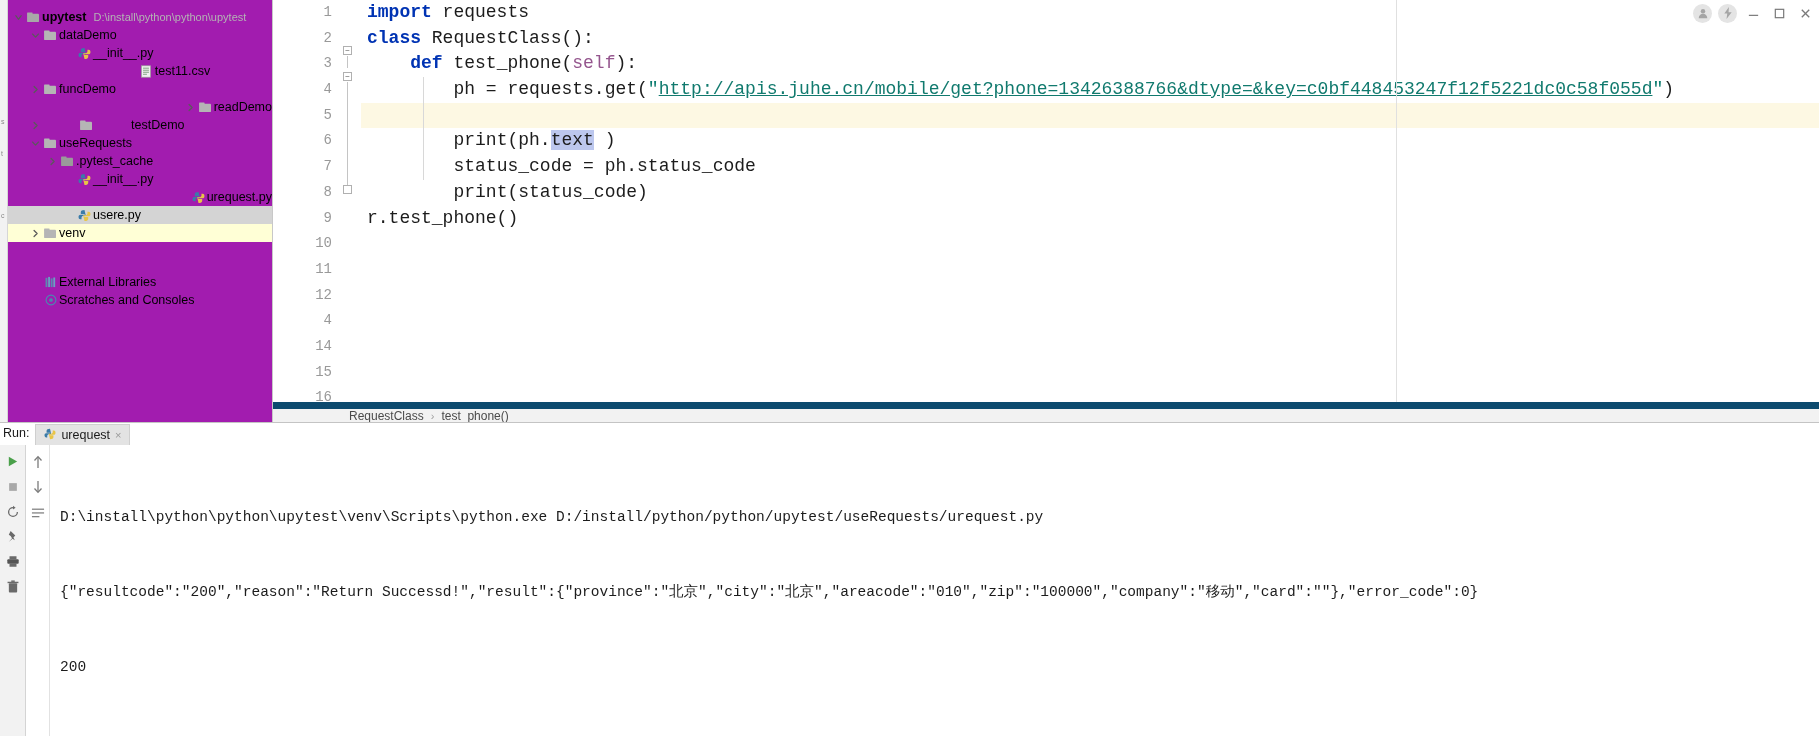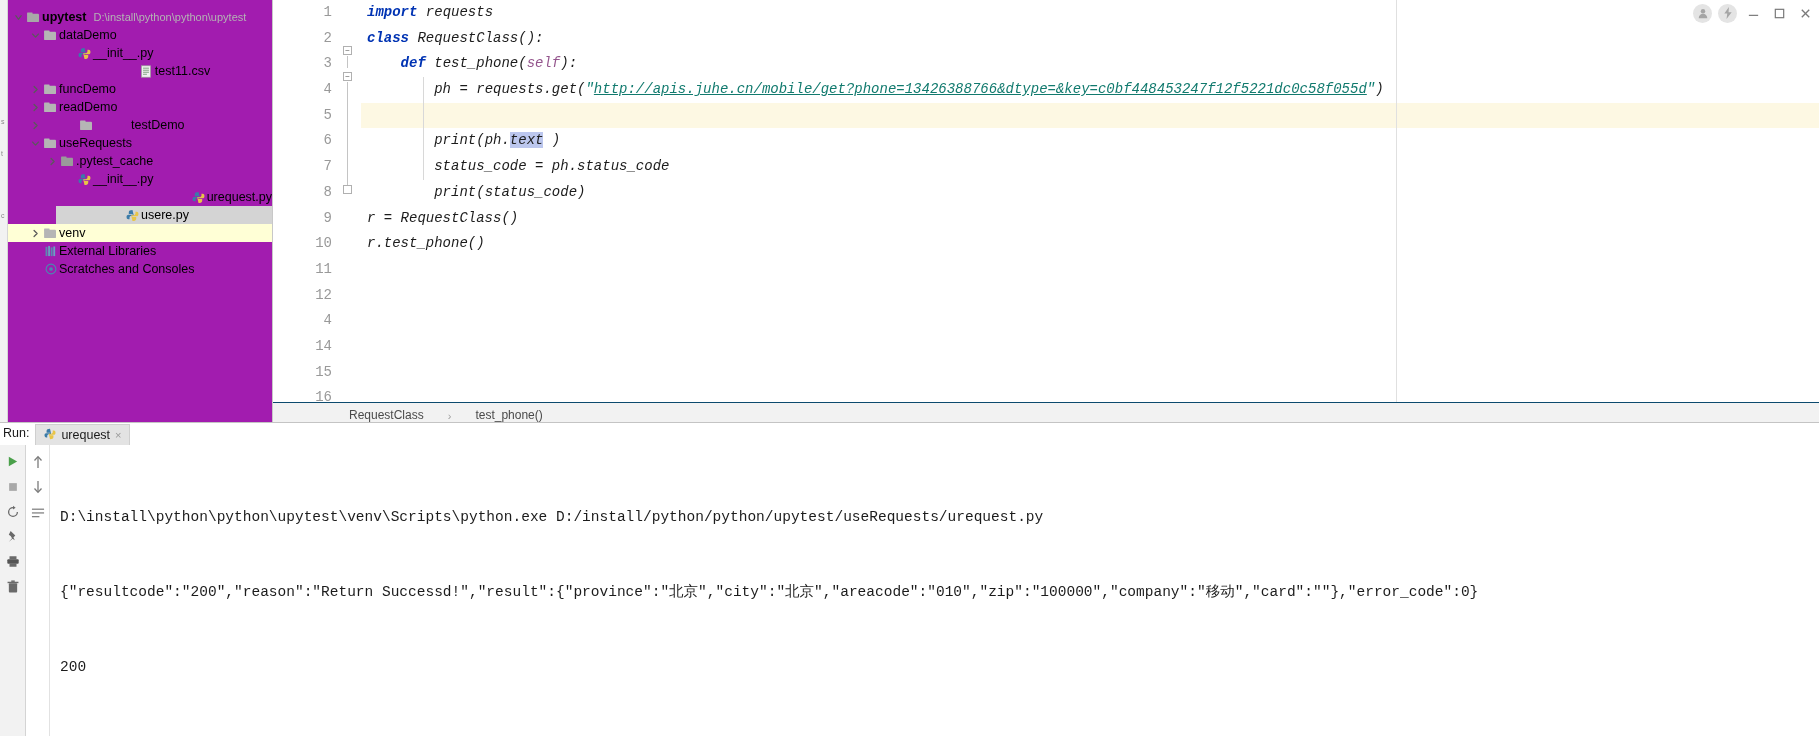--- a/index.html
+++ b/index.html
@@ -51,21 +51,21 @@
     overflow: hidden;
   }
   .tree-row {
     display: flex; align-items: center;
     height: 18px;
     font-size: 12.5px;
     color: #000000;
     white-space: nowrap;
     position: relative;
   }
-  .tree-row.sel-gray { background: #d4d4d4; margin-left: 48px; }
+  .tree-row.sel-gray { background: #d4d4d4; }
   .tree-row.sel-yellow { background: #ffffd6; }
   .arrow {
     width: 13px; flex: none;
     display: flex; align-items: center; justify-content: center;
     color: #5a5a5a; font-size: 9px;
   }
   .arrow.none { color: transparent; }
   .arrow svg { display: block; }
   .tico { width: 17px; flex: none; display:flex; align-items:center; justify-content:center; }
   .tlabel { font-size: 12.5px; color: #000; }
@@ -140,23 +140,22 @@
   }
   .fold-line {
     position: absolute;
     width: 1px; background: #c4c4c4;
     left: 6px;
   }
   .code-lines {
     flex: 1;
     position: relative;
     font-family: "Liberation Mono", monospace;
-    font-size: 14px;
-    overflow: hidden;
-    font-style: italic;
+    font-size: 18px;
+    overflow: hidden;
   }
   .cline {
     height: 25.7px; line-height: 25.7px;
     white-space: pre;
     padding-left: 6px;
     position: relative;
   }
   .cline.hl { background: #fdf8e3; }
   .row-hl-full {
     position: absolute; left: 0; right: 0;
@@ -183,25 +182,25 @@
   .right-edge-line {
     position: absolute;
     top: 0; bottom: 0;
     width: 1px; background: #e0e0e0;
     z-index: 1;
   }
 
   .breadcrumb {
     height: 20px; flex: none;
     background: #f2f2f2;
-    border-top: 1px solid #0c4a6e;
-    display: flex; align-items: flex-end;
+    border-top: 7px solid #0c4a6e;
+    display: flex; align-items: center;
     padding-left: 76px;
     font-size: 12px; color: #4a4a4a;
-    gap: 24px;
+    gap: 7px;
   }
   .bc-sep { color: #a0a0a0; font-size: 11px; }
 
   
   .run-panel {
     position: absolute;
     left: 0; top: 422px;
     width: 1819px; height: 314px;
     background: #ffffff;
     border-top: 1px solid #c4c4c4;
@@ -348,21 +347,21 @@
               </svg>
             </span>
             <span class="tico">
               <svg width="13" height="11" viewBox="0 0 14 12">
                 <rect x="0" y="2" width="13" height="9" rx="1" fill="#b5b5b5"></rect>
                 <rect x="0" y="0.5" width="6" height="2.5" rx="0.6" fill="#b5b5b5"></rect>
               </svg>
             </span>
             <span class="tlabel">funcDemo</span>
           </div>
-          <div class="tree-row" style="padding-left: 21px;">
+          <div class="tree-row" style="padding-left: 21px; justify-content: flex-end;">
             <span class="arrow">
               <svg width="9" height="9" viewBox="0 0 10 10">
                 <path d="M3.4 1.6 L6.8 5 L3.4 8.4" stroke="#5a5a5a" stroke-width="1.4" fill="none" stroke-linecap="round" stroke-linejoin="round"></path>
               </svg>
             </span>
             <span class="tico">
               <svg width="13" height="11" viewBox="0 0 14 12">
                 <rect x="0" y="2" width="13" height="9" rx="1" fill="#b5b5b5"></rect>
                 <rect x="0" y="0.5" width="6" height="2.5" rx="0.6" fill="#b5b5b5"></rect>
               </svg>
@@ -448,21 +447,21 @@
               </svg>
             </span>
             <span class="tico">
               <svg width="13" height="11" viewBox="0 0 14 12">
                 <rect x="0" y="2" width="13" height="9" rx="1" fill="#b5b5b5"></rect>
                 <rect x="0" y="0.5" width="6" height="2.5" rx="0.6" fill="#b5b5b5"></rect>
               </svg>
             </span>
             <span class="tlabel">venv</span>
           </div>
-          <div class="tree-row" style="padding-left: 21px;">
+          <div class="tree-row" style="padding-left: 21px; margin-top: 31px;">
             <span class="arrow none"></span>
             <span class="tico">
               <svg width="12" height="12" viewBox="0 0 13 13">
                 <rect x="0.6" y="2" width="2" height="10" fill="#5a8ab0"></rect>
                 <rect x="3.4" y="1" width="2" height="11" fill="#6aa0c4"></rect>
                 <rect x="6.2" y="2.6" width="2" height="9.4" fill="#5a8ab0"></rect>
                 <rect x="9" y="1.6" width="2" height="10.4" fill="#6aa0c4"></rect>
               </svg>
             </span>
             <span class="tlabel">External Libraries</span>
@@ -557,21 +556,20 @@
           <div class="cline"><span class="plain">        </span><span class="plain">ph = requests.get(</span><span class="str-q">"</span><span class="str-url">http://apis.juhe.cn/mobile/get?phone=13426388766&amp;dtype=&amp;key=c0bf448453247f12f5221dc0c58f055d</span><span class="str-q">"</span><span class="plain">)</span></div>
 
           <div class="cline hl"><span class="plain">        </span><span class="dim">text</span><span class="plain"> = ph.</span><span class="plain selblue">text</span></div>
 
           <div class="cline"><span class="plain">        </span><span class="plain">print(ph.</span><span class="plain selblue">text</span><span class="plain"> )</span></div>
 
           <div class="cline"><span class="plain">        </span><span class="plain">status_code = ph.status_code</span></div>
 
           <div class="cline"><span class="plain">        </span><span class="plain">print(status_code)</span></div>
 
-          <div class="cline"><span class="plain">r = RequestClass()</span></div>
 
           <div class="cline"><span class="plain">r.test_phone()</span></div>
 
           <div class="cline"></div>
           <div class="cline"></div>
           <div class="cline"></div>
           <div class="cline"></div>
           <div class="cline"></div>
           <div class="cline"></div>
 

